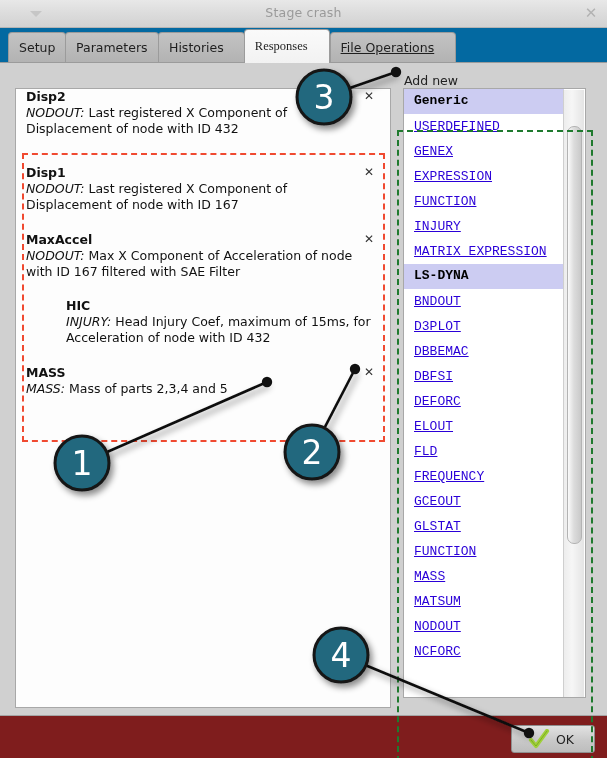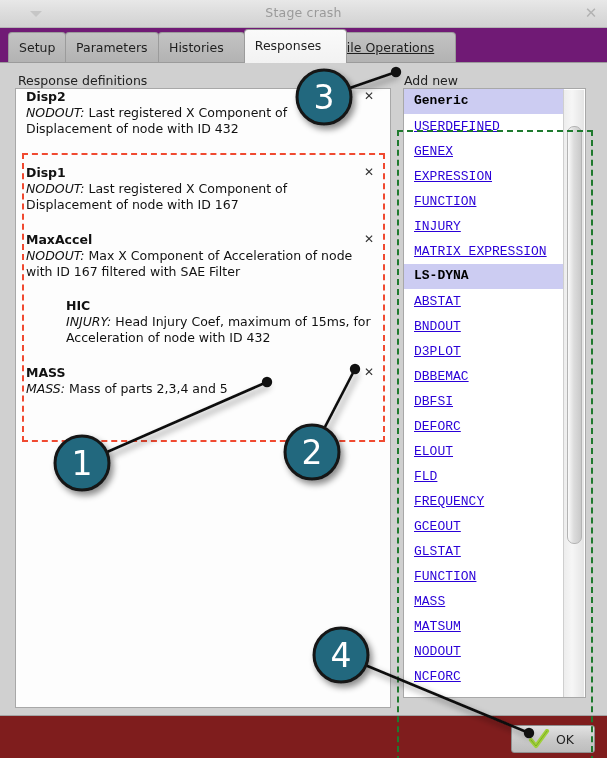--- a/index.html
+++ b/index.html
@@ -39,21 +39,21 @@
   #close-btn {
     position: absolute; right: 8px; top: 6px;
     width: 16px; height: 16px;
     color: #b2b2b2; font-size: 15px; line-height: 15px; text-align: center;
     cursor: pointer;
   }
 
   
   #tabbar {
     position: absolute; left: 0; top: 28px; width: 607px; height: 35px;
-    background: #701a75;
+    background: #0369a1;
   }
   .tab {
     position: absolute; top: 4px; height: 31px;
     background: linear-gradient(to bottom, #c3c3c3 0%, #b2b2b2 100%);
     border: 1px solid #9b9b9b;
     border-bottom: none;
     border-radius: 4px 4px 0 0;
     font-size: 12.5px; color: #1f1f1f;
     padding: 0 10px;
     line-height: 30px;
@@ -207,26 +207,25 @@
   <div id="titlebar">
     <div id="menu-arrow"></div>
     <div id="title-text">Stage crash</div>
     <div id="close-btn">✕</div>
   </div>
 
   <div id="tabbar">
       <div class="tab" style="left: 8px; width: 58px;">Setup</div>
       <div class="tab" style="left: 65px; width: 94px;">Parameters</div>
       <div class="tab" style="left: 158px; width: 86.8px;">Histories</div>
-      <div class="tab active" style="left: 243.8px; width: 103px;">Responses</div>
+      <div class="tab active" style="left: 243.8px; width: 86px; font-family: Liberation Serif, serif;">Responses</div>
       <div class="tab" style="left: 329.6px; width: 126px; text-decoration: underline;">File Operations</div>
     </div>
 
   <div id="content">
-    <div id="resp-label">Response definitions</div>
     <div id="resp-panel">
         <div class="resp-item" style="top: 0;">
           <div class="resp-name">Disp2</div>
           <div class="resp-desc"><i>NODOUT:</i> <span>Last registered X Component of Displacement of node with ID 432</span></div>
           <div class="resp-x">✕</div>
         </div>
         <div class="resp-item" style="top: 76px;">
           <div class="resp-name">Disp1</div>
           <div class="resp-desc"><i>NODOUT:</i> <span>Last registered X Component of Displacement of node with ID 167</span></div>
           <div class="resp-x">✕</div>
@@ -252,21 +251,20 @@
     <div id="addnew-panel">
       <div id="addnew-list">
           <div class="grp-head">Generic</div>
           <div class="link-item"><span>USERDEFINED</span></div>
           <div class="link-item"><span>GENEX</span></div>
           <div class="link-item"><span>EXPRESSION</span></div>
           <div class="link-item"><span>FUNCTION</span></div>
           <div class="link-item"><span>INJURY</span></div>
           <div class="link-item"><span>MATRIX_EXPRESSION</span></div>
           <div class="grp-head">LS-DYNA</div>
-          <div class="link-item"><span>ABSTAT</span></div>
           <div class="link-item"><span>BNDOUT</span></div>
           <div class="link-item"><span>D3PLOT</span></div>
           <div class="link-item"><span>DBBEMAC</span></div>
           <div class="link-item"><span>DBFSI</span></div>
           <div class="link-item"><span>DEFORC</span></div>
           <div class="link-item"><span>ELOUT</span></div>
           <div class="link-item"><span>FLD</span></div>
           <div class="link-item"><span>FREQUENCY</span></div>
           <div class="link-item"><span>GCEOUT</span></div>
           <div class="link-item"><span>GLSTAT</span></div>

